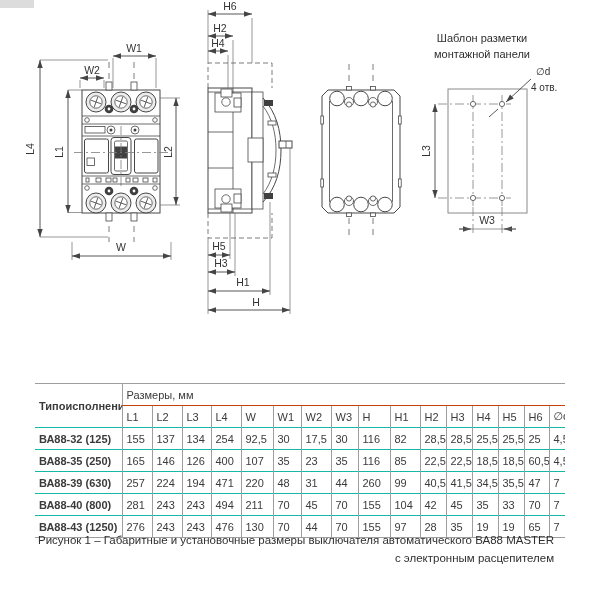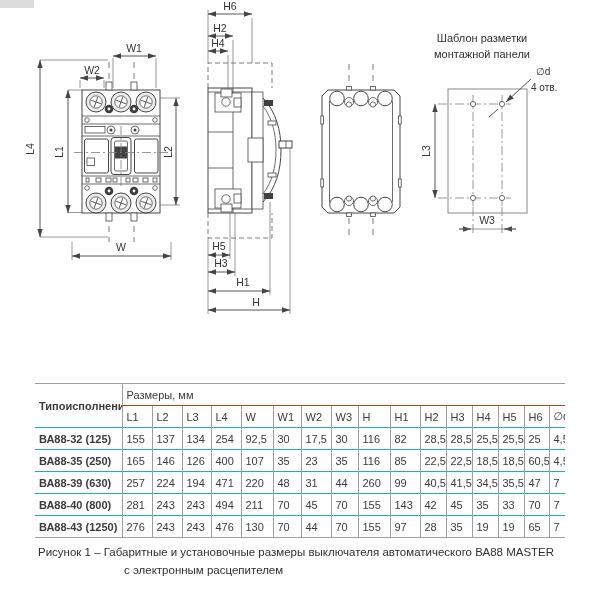--- a/index.html
+++ b/index.html
@@ -21,22 +21,22 @@
   .dkfill{fill:#3f3f3f;}
 
   .dim-table{position:absolute;left:35px;top:383px;width:530px;border-collapse:collapse;
              font-size:11px;color:#3b3b3b;table-layout:fixed;}
   .dim-table th,.dim-table td{font-weight:normal;text-align:left;padding:2px 4px;height:17px;
              border-left:1px solid #9e9e9e;white-space:nowrap;overflow:hidden;}
   .dim-table{border-top:1px solid #9e9e9e;border-bottom:1px solid #9e9e9e;}
   .dim-table .col-type{border-left:none;font-weight:bold;}
   .dim-table th.group-h{border-bottom:1px solid #c2410c;}
   .dim-table tbody tr{border-top:1px solid #14b8a6;}
-  .caption{position:absolute;left:38px;top:543px;font-size:11.5px;color:#2f2f2f;line-height:18px;}
-  .caption .l2{margin-left:86px;}
+  .caption{position:absolute;left:38px;top:531px;font-size:11.5px;color:#2f2f2f;line-height:18px;}
+  .caption .l2{margin-left:86px;text-align:right;}
 </style>
 </head>
 <body>
 
 <div class="canvas">
   <div class="scan-artifact"></div>
 
   <svg width="600" height="378" viewBox="0 0 600 378">
     <defs>
       <marker id="ae" markerWidth="9" markerHeight="7" refX="8.5" refY="3.5" orient="auto" markerUnits="userSpaceOnUse">
@@ -379,21 +379,21 @@
           <td class="col-type">ВА88-40 (800)</td>
           <td>281</td>
           <td>243</td>
           <td>243</td>
           <td>494</td>
           <td>211</td>
           <td>70</td>
           <td>45</td>
           <td>70</td>
           <td>155</td>
-          <td>143</td>
+          <td>104</td>
           <td>42</td>
           <td>45</td>
           <td>35</td>
           <td>33</td>
           <td>70</td>
           <td>7</td>
         </tr>
         <tr>
           <td class="col-type">ВА88-43 (1250)</td>
           <td>276</td>

